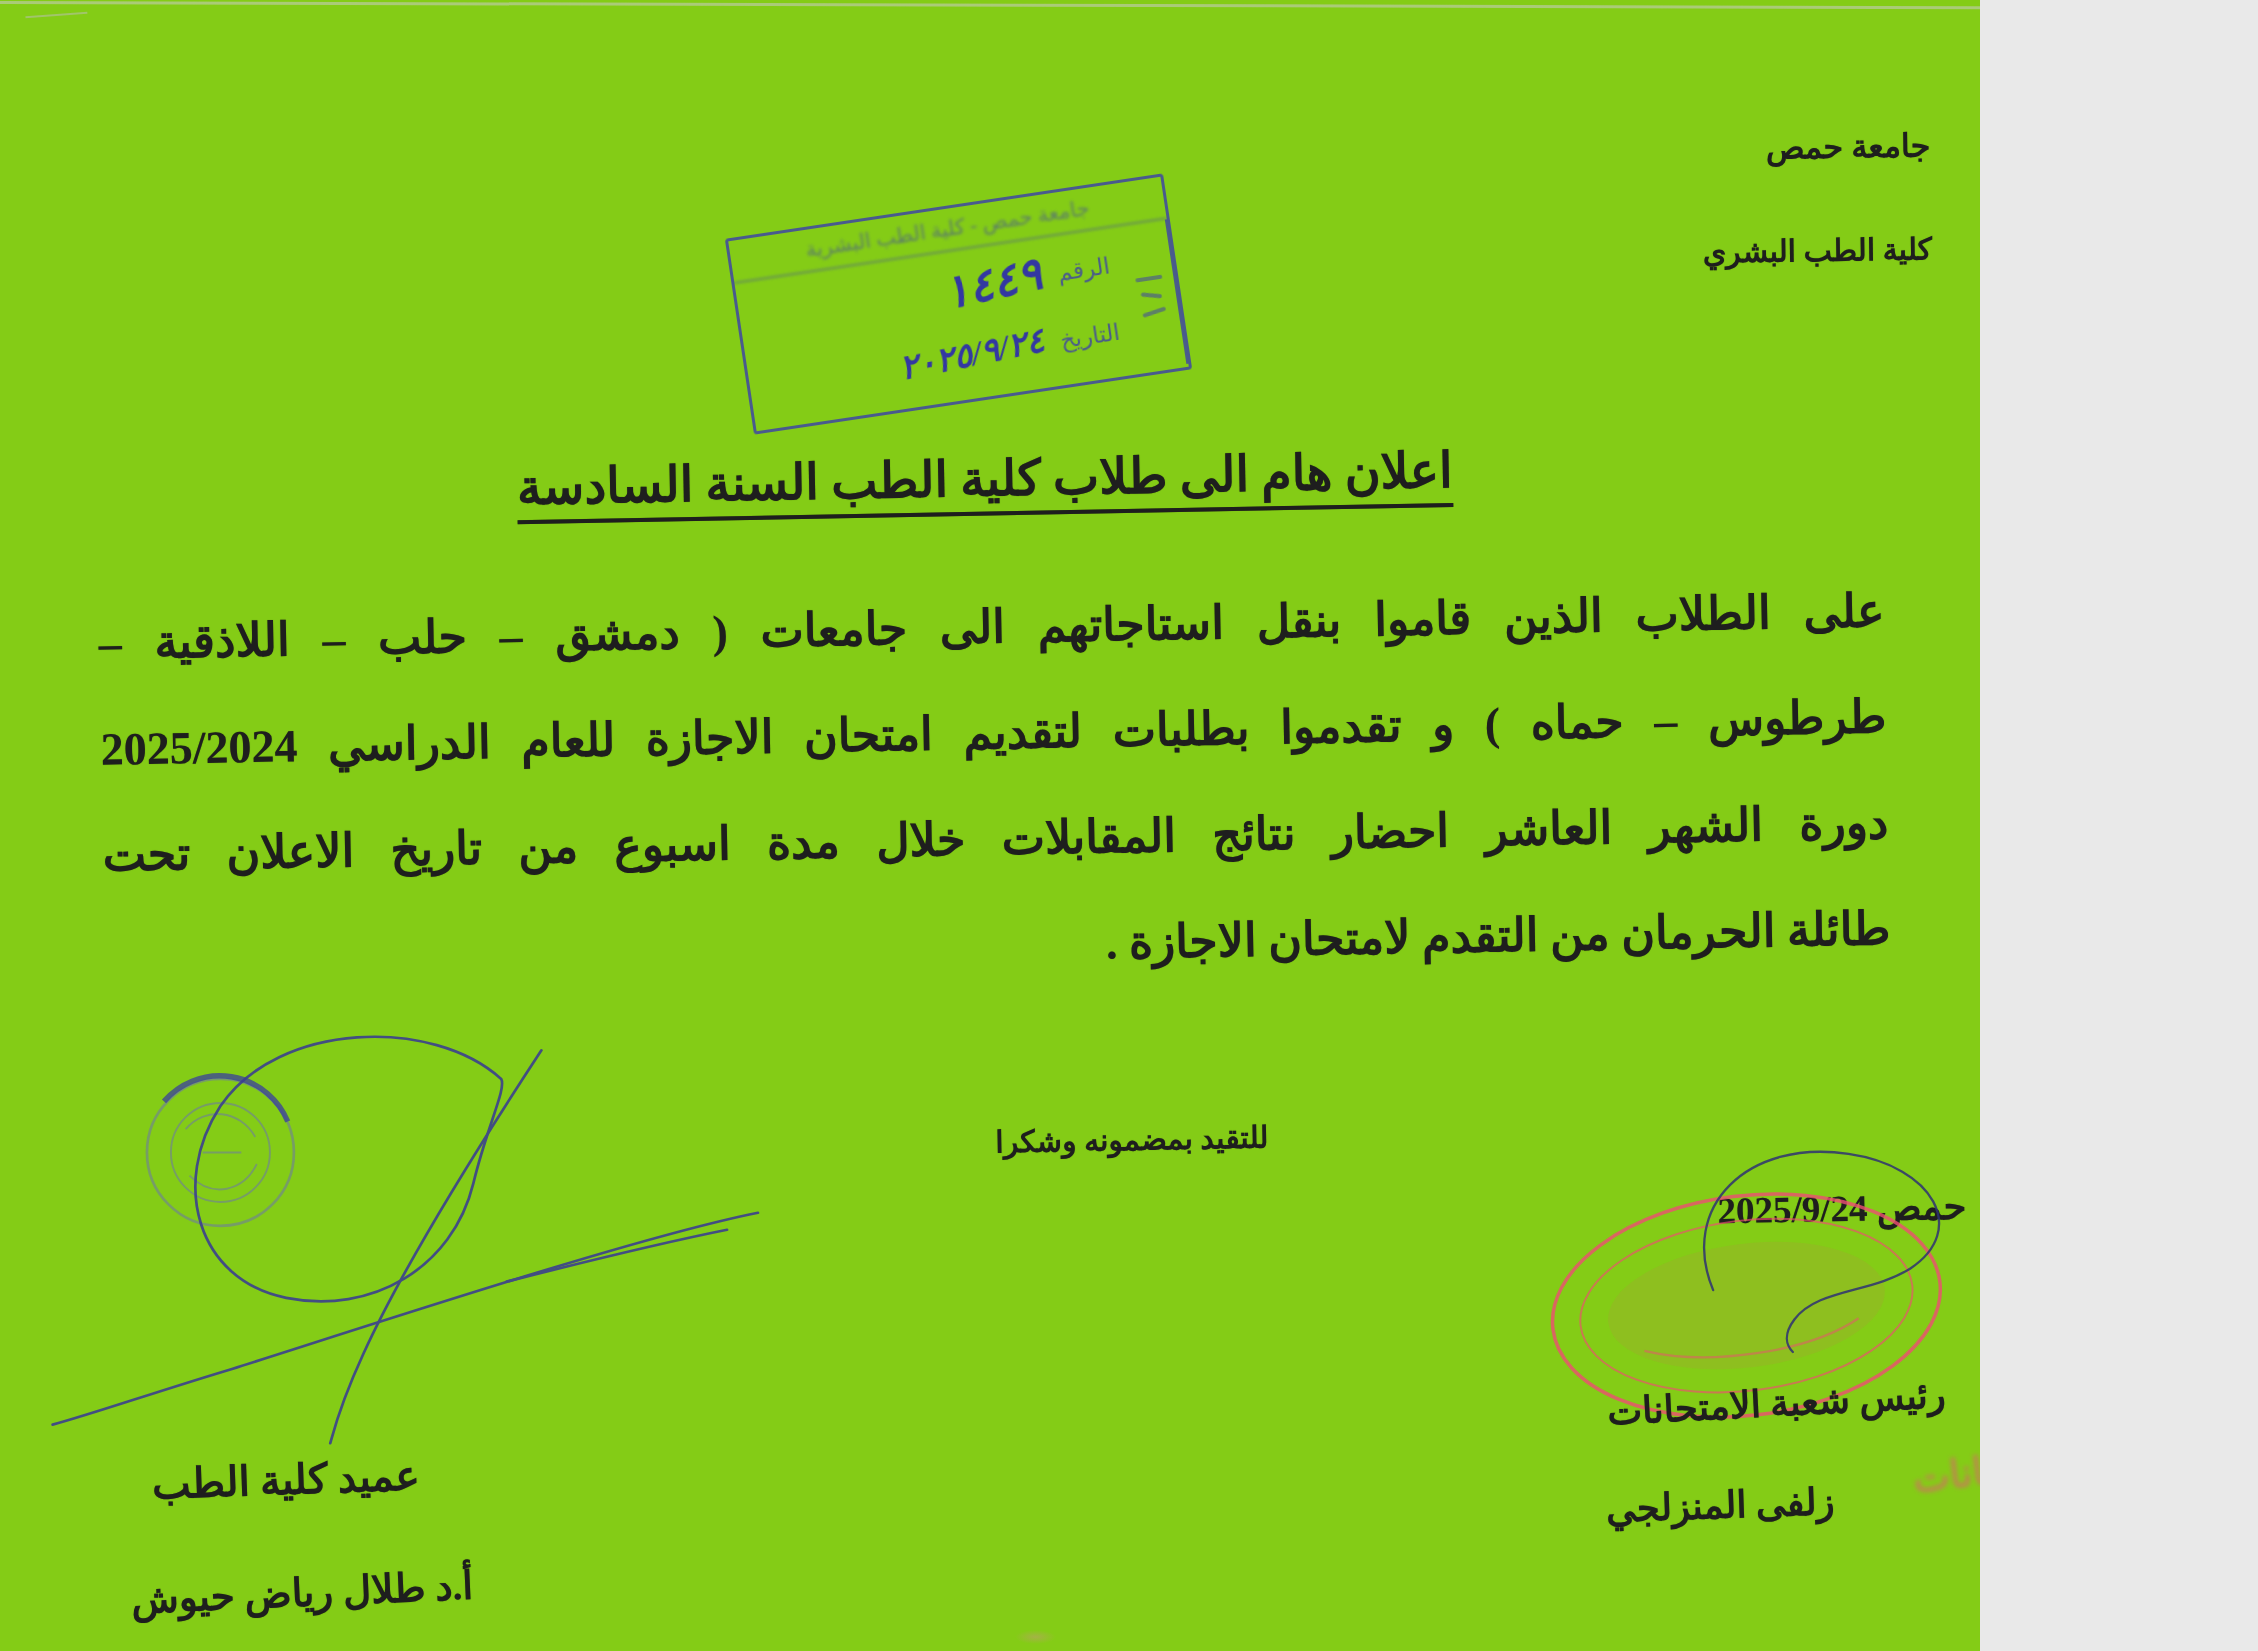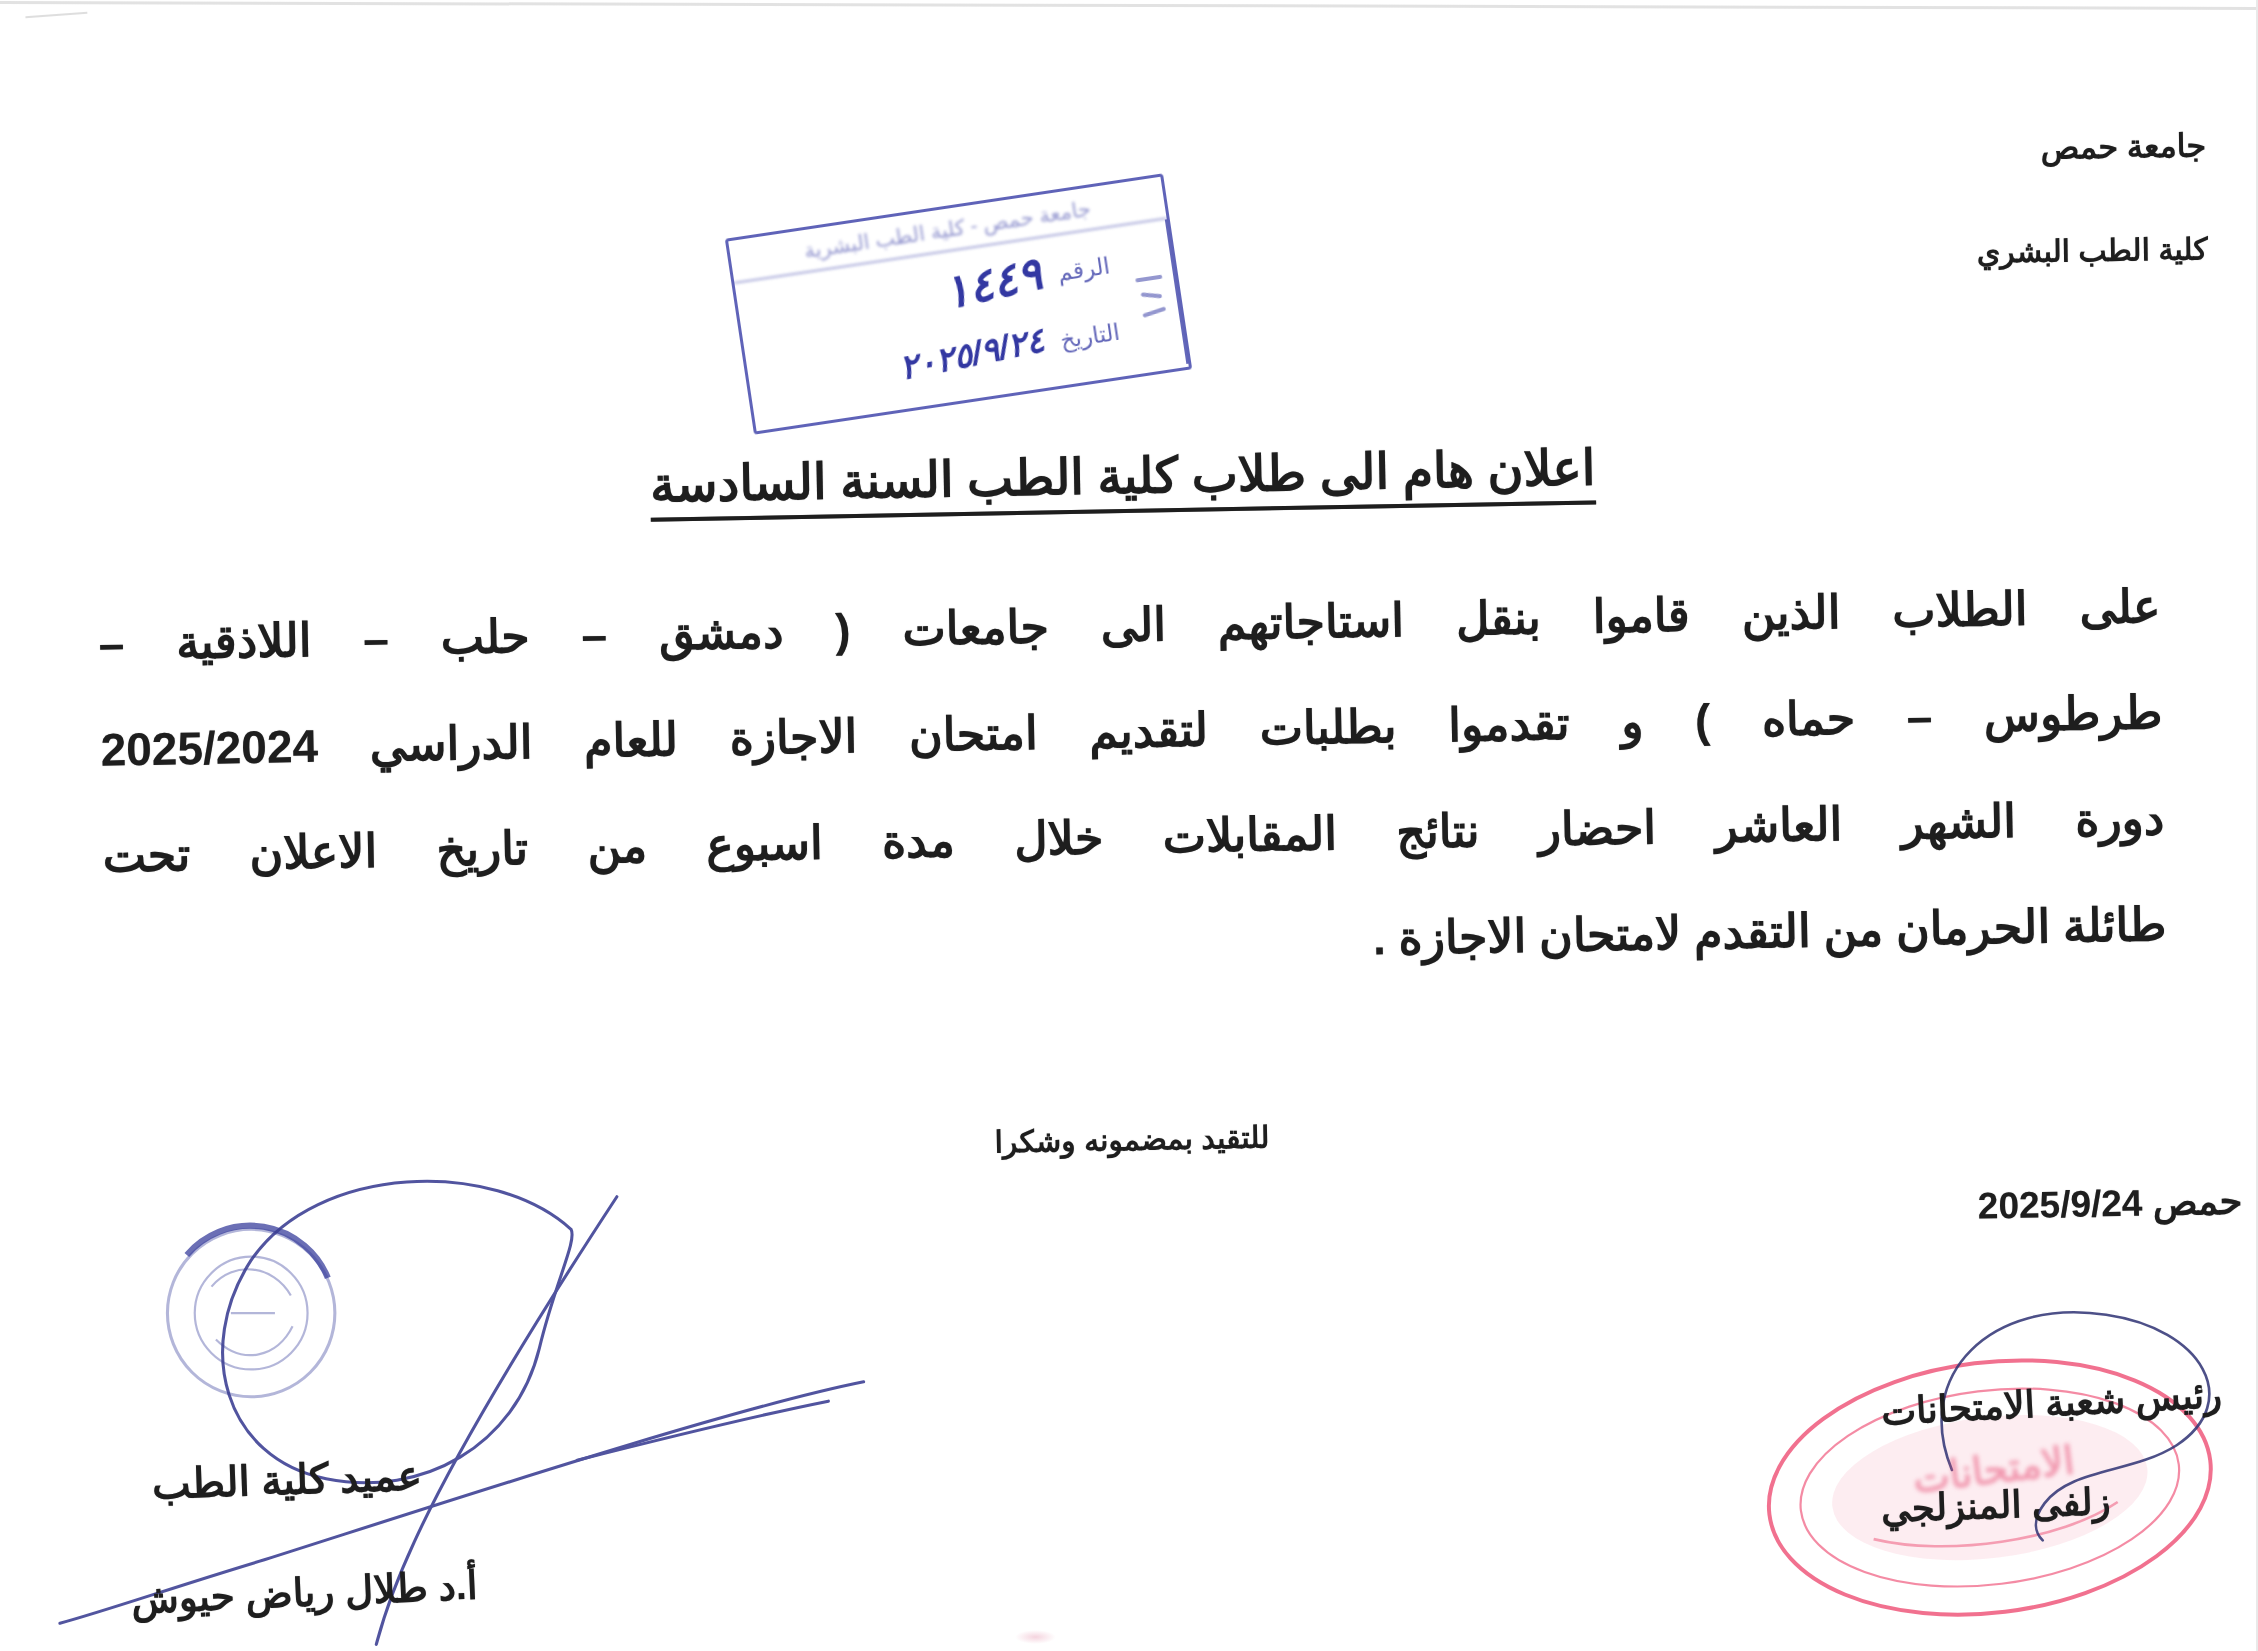--- a/index.html
+++ b/index.html
@@ -1,21 +1,21 @@
 <!DOCTYPE html>
 <html lang="ar" style="font-size:14px"><head>
 <meta charset="utf-8">
 <style>
   html,body{margin:0;padding:0;background:#e9e9e9;}
   .paper{
     position:relative;
-    width:2256px;height:1652px;
-    background:#ffffff;
+    width:1980px;height:1652px;
+    background:#84cc16;
     overflow:hidden;
-    font-family:Liberation Sans, sans-serif;
+    font-family:Liberation Serif, serif;
     color:#1e1e1e;
   }
   
   .scan-top-line{position:absolute;top:3.5px;left:0;width:2258px;height:2.6px;background:#cbcbcb;opacity:.55;transform:rotate(.15deg);}
   .scan-corner-mark{position:absolute;top:1.8px;left:25px;width:62px;height:12.4px;border-bottom:2.6px solid #bdbdbd;opacity:.5;transform:rotate(-4deg);}
   .scan-smudge{position:absolute;top:1630px;left:1015px;width:41px;height:14px;background:radial-gradient(ellipse at center,rgba(225,130,160,.35),rgba(225,130,160,0) 70%);}
   
   .header{position:absolute;top:128px;right:49px;text-align:right;transform:rotate(-.8deg);}
   .header .uni{font-size:32px;font-weight:700;text-shadow:0 0 0.9px rgba(0,0,0,.35);}
   .header .fac{font-size:30px;font-weight:700;margin-top:67px;text-shadow:0 0 0.9px rgba(0,0,0,.35);}

